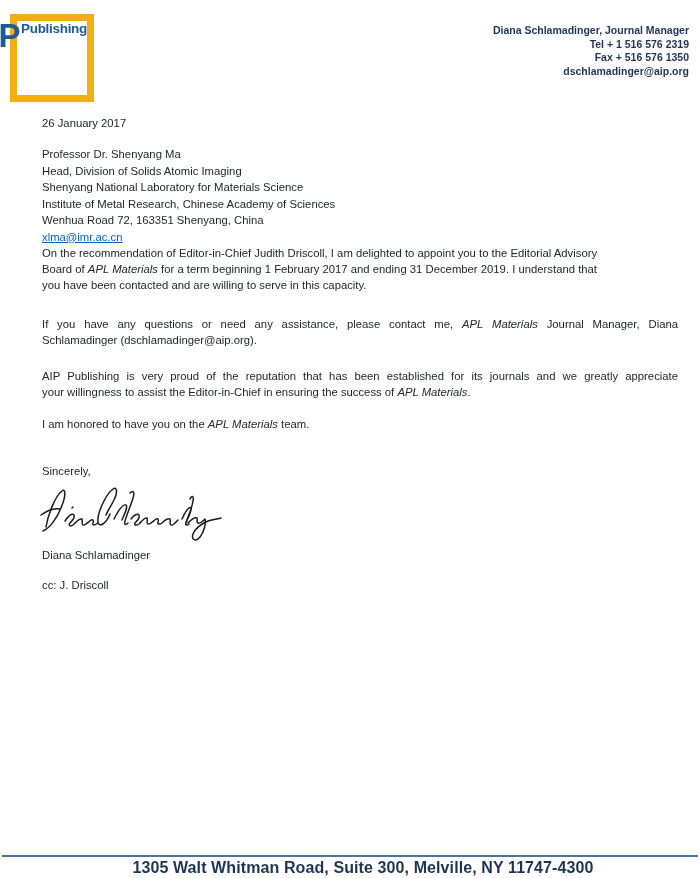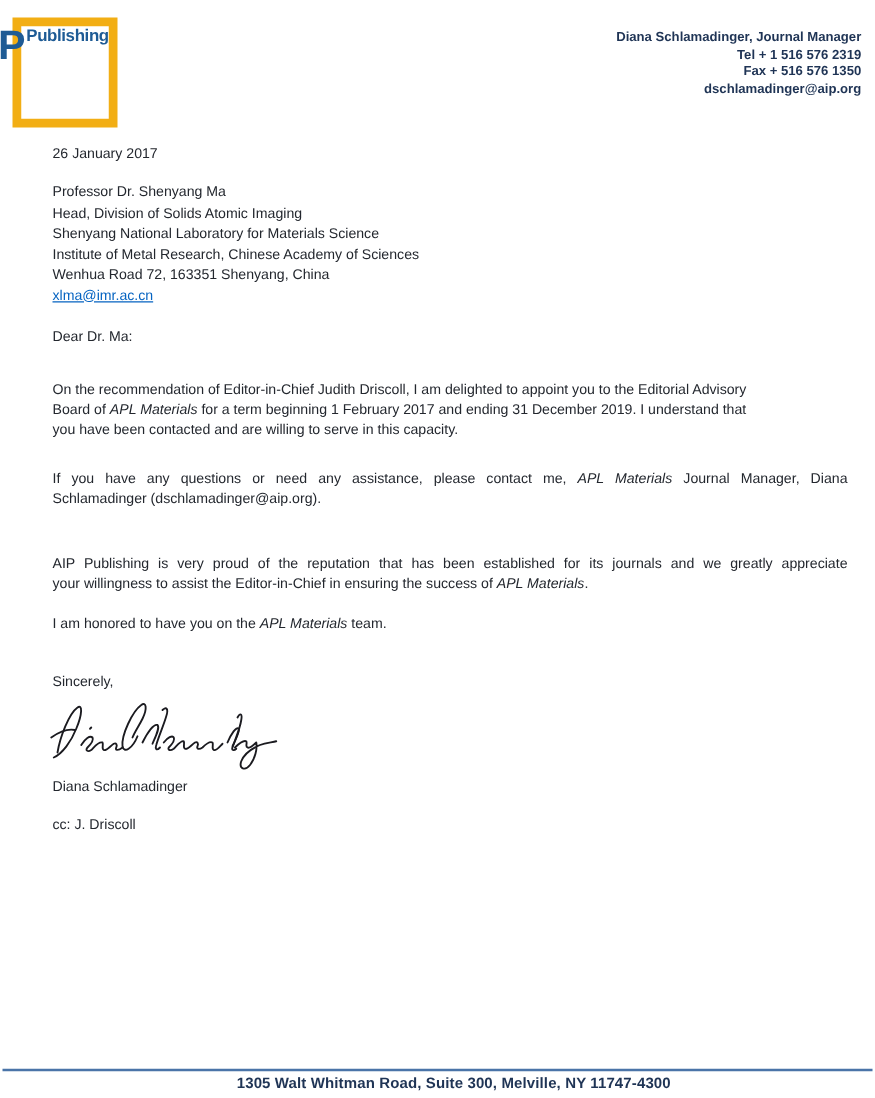--- a/index.html
+++ b/index.html
@@ -65,36 +65,36 @@
     color: #0563C1;
     text-decoration: underline;
     line-height: 16.5px;
   }
   .salutation { margin-top: 17px; margin-bottom: 26px; }
 
   .para .line { white-space: nowrap; }
   .para .jline { text-align: justify; text-align-last: justify; }
   .it { font-style: italic; }
   .para-0 { margin-bottom: 23px; }
-  .para-1 { margin-bottom: 36px; }
+  .para-1 { margin-bottom: 20px; }
   .para-2 { margin-bottom: 16px; }
   .para-3 { margin-bottom: 31px; }
 
   .closing { margin-bottom: 2px; }
   .signature-svg { display: block; margin: 0 0 6px -4px; }
   .typed-name { margin-bottom: 14px; }
   .cc-line { }
 
   
   .footer { position: absolute; left: 0; right: 0; top: 855px; }
   .footer-rule { height: 2px; background: #4A74A8; margin: 0 2px; }
   .footer-text {
     margin-top: 2px;
     text-align: center;
-    font-size: 12px;
+    font-size: 16px;
     font-weight: bold;
     color: #1F3455;
     letter-spacing: 0.1px;
     padding-left: 26px;
   }
 </style>
 </head>
 <body>
 
 <div class="page">
@@ -118,21 +118,20 @@
         <div class="address-line">Professor Dr. Shenyang Ma</div>
         <div class="address-line">Head, Division of Solids Atomic Imaging</div>
         <div class="address-line">Shenyang National Laboratory for Materials Science</div>
         <div class="address-line">Institute of Metal Research, Chinese Academy of Sciences</div>
         <div class="address-line">Wenhua Road 72, 163351 Shenyang, China</div>
       </div>
     <div>
       <a class="email-link" href="#">xlma@imr.ac.cn</a>
     </div>
 
-    <div class="salutation">Dear Dr. Ma:</div>
 
     <div id="paragraphs">
         <div class="para para-0">
           <div class="line"><span>On the recommendation of Editor-in-Chief Judith Driscoll, I am delighted to appoint you to the Editorial Advisory</span></div>
           <div class="line"><span>Board of </span><span class="it">APL Materials</span><span> for a term beginning 1 February 2017 and ending 31 December 2019.  I understand that</span></div>
           <div class="line"><span>you have been contacted and are willing to serve in this capacity.</span></div>
         </div>
         <div class="para para-1">
           <div class="line jline"><span>If you have any questions or need any assistance, please contact me, </span><span class="it">APL Materials</span><span> Journal Manager, Diana</span></div>
           <div class="line"><span>Schlamadinger (dschlamadinger@aip.org).</span></div>

